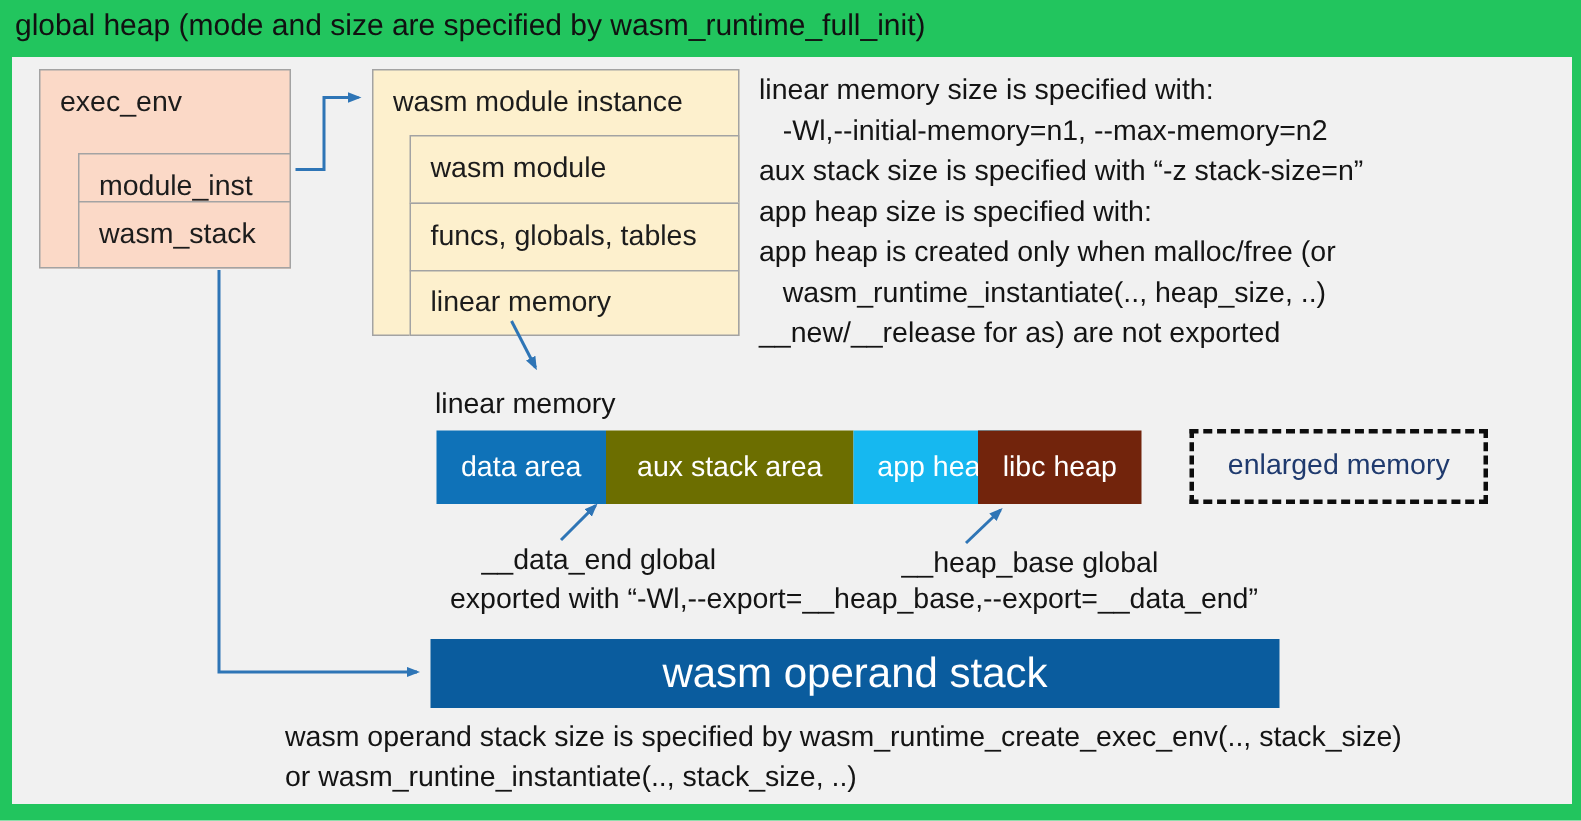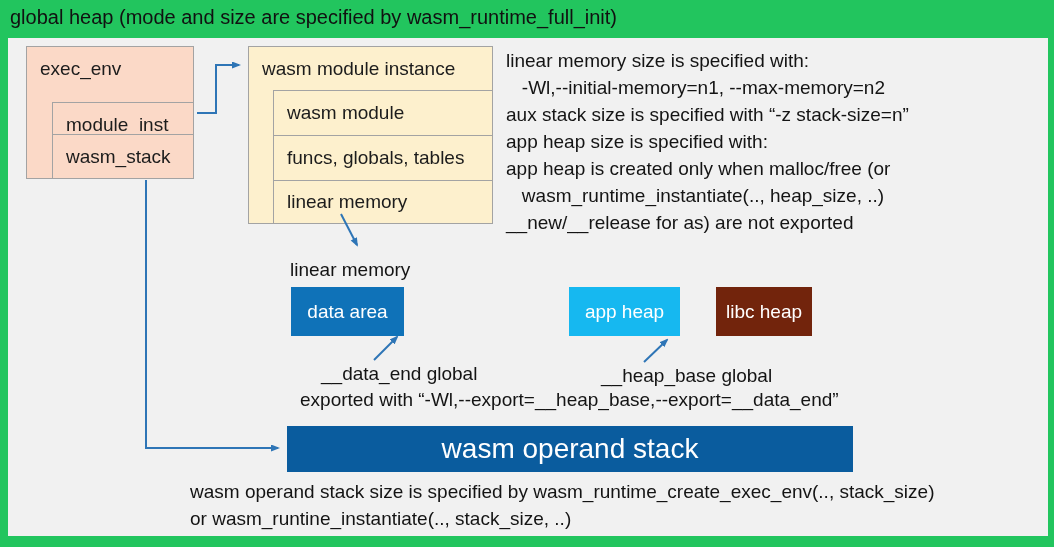--- a/index.html
+++ b/index.html
@@ -95,22 +95,24 @@
     <div class="nline">aux stack size is specified with “-z stack-size=n”</div>
     <div class="nline">app heap size is specified with:</div>
     <div class="nline">app heap is created only when malloc/free (or</div>
     <div class="nline">   wasm_runtime_instantiate(.., heap_size, ..)</div>
     <div class="nline">__new/__release for as) are not exported</div>
   </div>
 
   <div class="label-text" style="left:290px; top:259px;">linear memory</div>
 
   <div class="seg" style="left: 291px; width: 113px; background: rgb(15, 114, 184);">data area</div>
+  <div class="seg" style="left: 404px; width: 165px; background: rgb(108, 110, 0);">aux stack area</div>
   <div class="seg" style="left: 569px; width: 111px; background: rgb(22, 184, 240);">app heap</div>
-  <div class="seg" style="left: 716px; width: 96px; background: rgb(114, 36, 12);">libc heap</div>
+  <div class="seg" style="left: 652px; width: 109px; background: rgb(114, 36, 12);">libc heap</div>
+  <div class="seg-enlarged" style="left:793px; width:199px;">enlarged memory</div>
 
   <div class="label-text" style="left:321px; top:363px;">__data_end global</div>
   <div class="label-text" style="left:601px; top:365px;">__heap_base global</div>
   <div class="label-text" style="left:300px; top:389px;">exported with “-Wl,--export=__heap_base,--export=__data_end”</div>
 
   <div class="operand-bar" style="background: rgb(10, 92, 158);">wasm operand stack</div>
 
   <div class="label-text" style="left:190px; top:481px;">wasm operand stack size is specified by wasm_runtime_create_exec_env(.., stack_size)</div>
   <div class="label-text" style="left:190px; top:508px;">or wasm_runtine_instantiate(.., stack_size, ..)</div>
 

